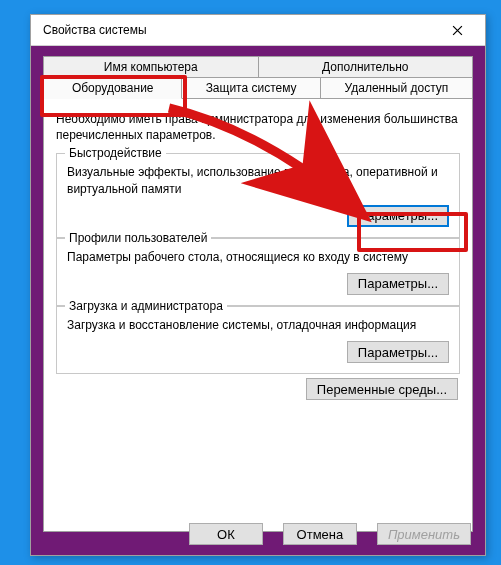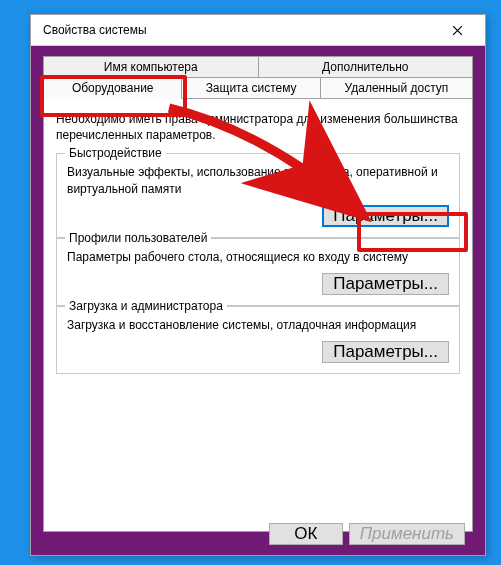--- a/index.html
+++ b/index.html
@@ -107,42 +107,42 @@
   }
   .btnrow {
     display: flex;
     justify-content: flex-end;
   }
   .btn {
     min-width: 88px;
     height: 22px;
     background: #e1e1e1;
     border: 1px solid #adadad;
-    font-size: 17px;
+    font-size: 13px;
     padding: 0 10px;
     font-family: inherit;
     cursor: pointer;
   }
   .btn.focused {
     border: 1px solid #0078d7;
     box-shadow: inset 0 0 0 1px #0078d7;
     outline: none;
   }
   .envrow {
     display: flex;
     justify-content: flex-end;
     margin-top: 4px;
     padding-right: 2px;
   }
   .buttons {
     position: absolute;
-    right: 20px;
+    right: 14px;
     bottom: 10px;
     display: flex;
-    gap: 6px;
+    gap: 20px;
   }
   .btn.disabled {
     color: #a0a0a0;
     font-style: italic;
   }
   
   .hl {
     position: absolute;
     border: 4px solid #d81414;
     border-radius: 2px;
@@ -201,25 +201,29 @@
       </div>
 
       <div class="group">
         <div class="group-title">Загрузка и администратора</div>
         <div class="group-desc">Загрузка и восстановление системы, отладочная информация</div>
         <div class="btnrow">
           <button class="btn">Параметры...</button>
         </div>
       </div>
 
+      <div class="envrow">
+        <button class="btn" style="min-width:130px">Переменные среды...</button>
+      </div>
     </div>
   </div>
 
   <div class="buttons">
     <button class="btn" style="min-width:74px">ОК</button>
+    <button class="btn" style="min-width:74px">Отмена</button>
     <button class="btn disabled" style="min-width:74px">Применить</button>
   </div>
 
   <div class="hl" style="left:9px; top:60px; width:139px; height:34px;"></div>
   <div class="hl" style="left:326px; top:197px; width:103px; height:32px;"></div>
 
   <svg class="arrow-wrap" style="left:120px; top:75px;" width="230" height="140">
     <defs>
       <marker id="ah" markerWidth="14" markerHeight="12" refX="11" refY="6" orient="auto">
         <path d="M0,0 L14,6 L0,12 L4,6 Z" fill="#d81414"></path>

